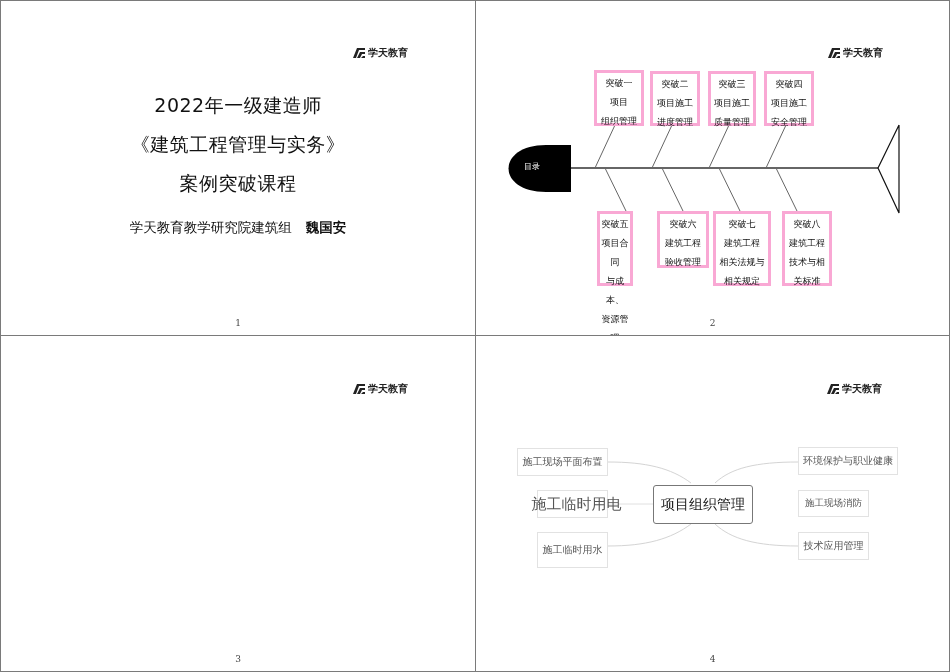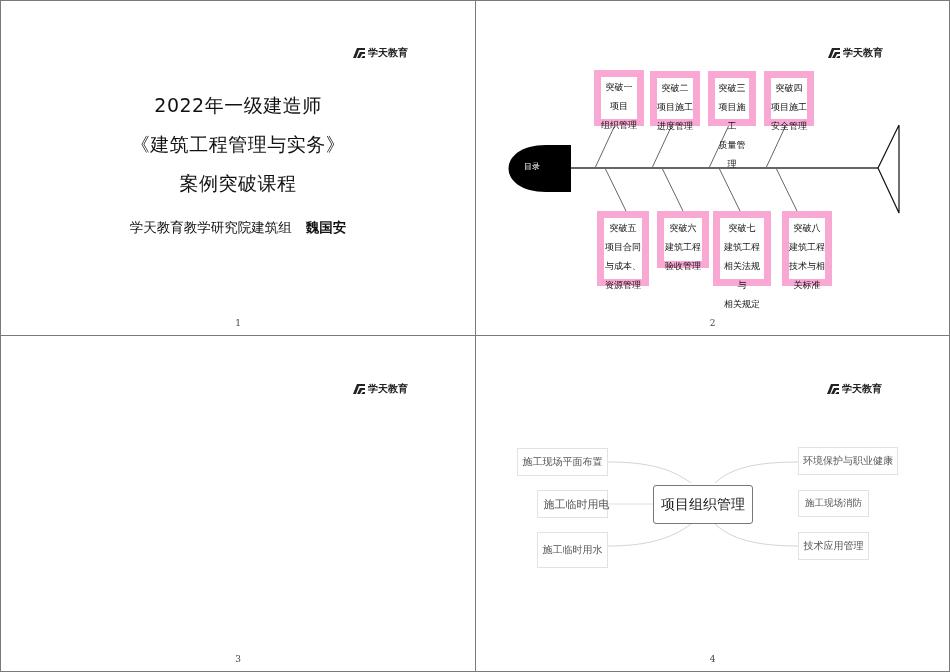--- a/index.html
+++ b/index.html
@@ -37,21 +37,21 @@
     .sub1 {
       position: absolute; left: 0; right: 0; top: 218px; text-align: center;
       font-size: 13.5px; color: #111;
     }
     .sub1 .author { font-weight: bold; margin-left: 14px; }
 
     
     .fish-svg { position: absolute; left: 0; top: 0; }
     .fbox {
       position: absolute; box-sizing: border-box; background: #fff;
-      border: 7px solid #f9a8d4;
+      border: 3px solid #f9a8d4;
       font-size: 9px; line-height: 19px; text-align: center; color: #111;
       padding-top: 1px;
     }
     .fbox .ln { display: block; }
     .head-label {
       position: absolute; left: 48px; top: 160px; font-size: 8px; color: #fff;
     }
 
     
     .band {
@@ -143,21 +143,21 @@
     <span class="ln">突破三</span>
     <span class="ln">项目施工</span>
     <span class="ln">质量管理</span>
   </div>
   <div class="fbox" style="left:288px; top:70px; width:50px; height:55px;">
     <span class="ln">突破四</span>
     <span class="ln">项目施工</span>
     <span class="ln">安全管理</span>
   </div>
 
-  <div class="fbox" style="left:121px; top:210px; width:52px; height:75px;">
+  <div class="fbox" style="left:121px; top:210px; width:36px; height:75px;">
     <span class="ln">突破五</span>
     <span class="ln">项目合同</span>
     <span class="ln">与成本、</span>
     <span class="ln">资源管理</span>
   </div>
   <div class="fbox" style="left:181px; top:210px; width:52px; height:57px;">
     <span class="ln">突破六</span>
     <span class="ln">建筑工程</span>
     <span class="ln">验收管理</span>
   </div>
@@ -203,21 +203,21 @@
     <path d="M215,147 C195,132 170,126 132,126" fill="none" stroke="#d4d4d4" stroke-width="1"></path>
     <path d="M178,168 L132,168" fill="none" stroke="#e0e0e0" stroke-width="1"></path>
     <path d="M215,188 C195,203 170,210 132,210" fill="none" stroke="#d4d4d4" stroke-width="1"></path>
     <path d="M239,147 C255,132 280,126 322,126" fill="none" stroke="#d4d4d4" stroke-width="1"></path>
     <path d="M239,188 C255,203 280,210 322,210" fill="none" stroke="#d4d4d4" stroke-width="1"></path>
   </svg>
 
   <div class="mm-center" style="left:177px; top:149px; width:100px; height:39px;">项目组织管理</div>
 
   <div class="mm-node" style="left:41px; top:112px; width:91px; height:28px;">施工现场平面布置</div>
-  <div class="mm-node" style="left:61px; top:154px; width:71px; height:28px; font-size:11px;padding-left:8px;">施工临时用电</div>
+  <div class="mm-node" style="left:61px; top:154px; width:71px; height:28px; font-size:15px;padding-left:8px;">施工临时用电</div>
   <div class="mm-node" style="left:61px; top:196px; width:71px; height:36px;">施工临时用水</div>
 
   <div class="mm-node" style="left:322px; top:111px; width:100px; height:28px;">环境保护与职业健康</div>
   <div class="mm-node" style="left:322px; top:154px; width:71px; height:27px; font-size:9.5px;">施工现场消防</div>
   <div class="mm-node" style="left:322px; top:196px; width:71px; height:28px;">技术应用管理</div>
 
   <div class="page-num">4</div>
 </div>
 
 </body></html>

